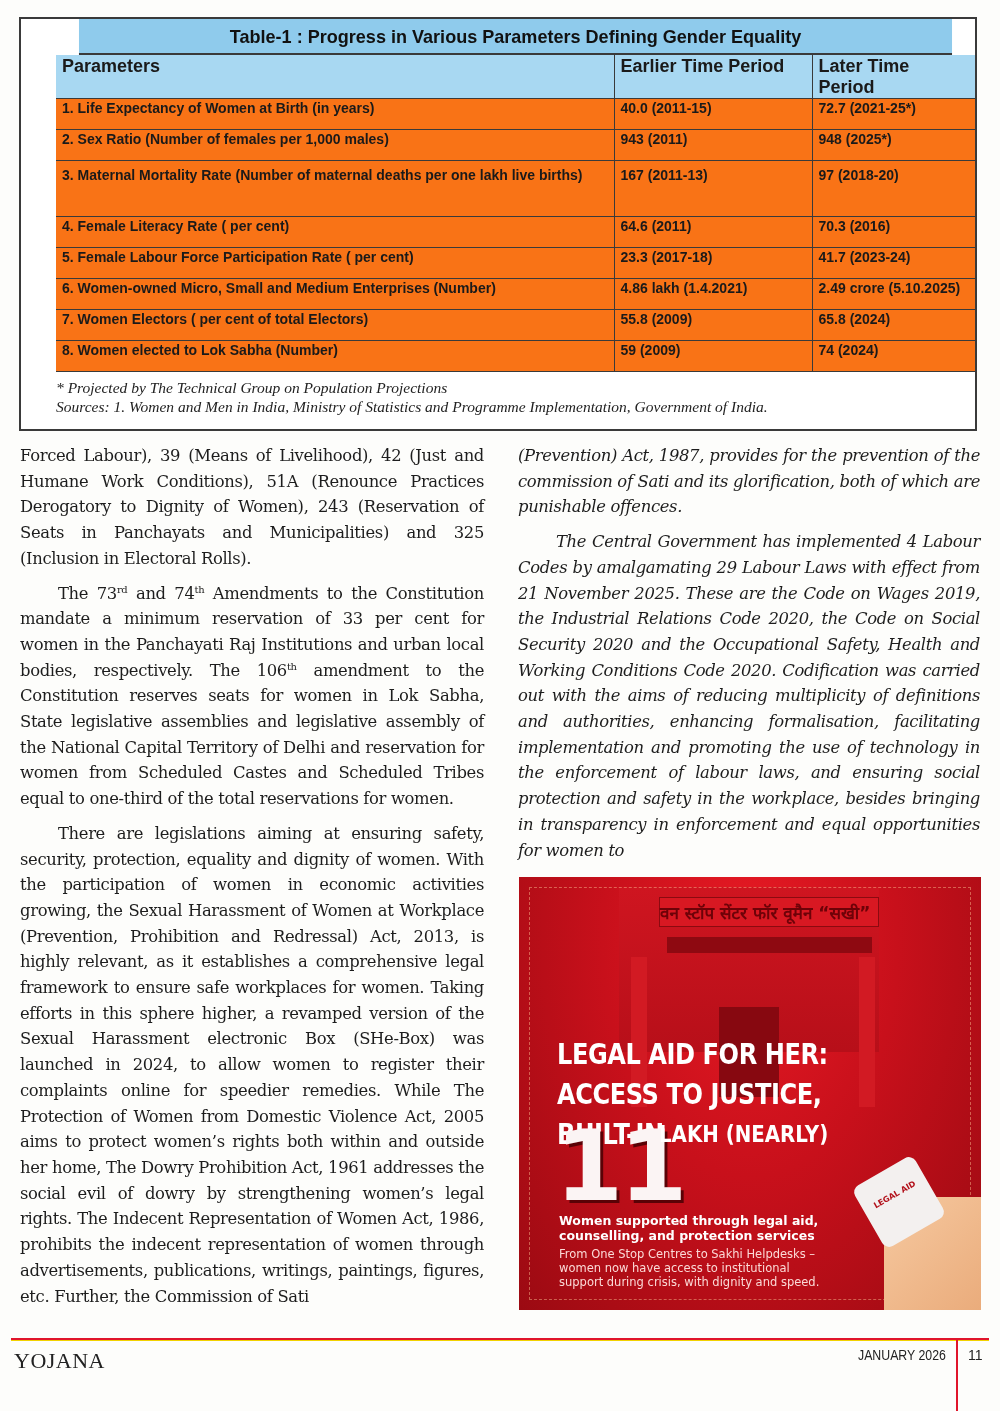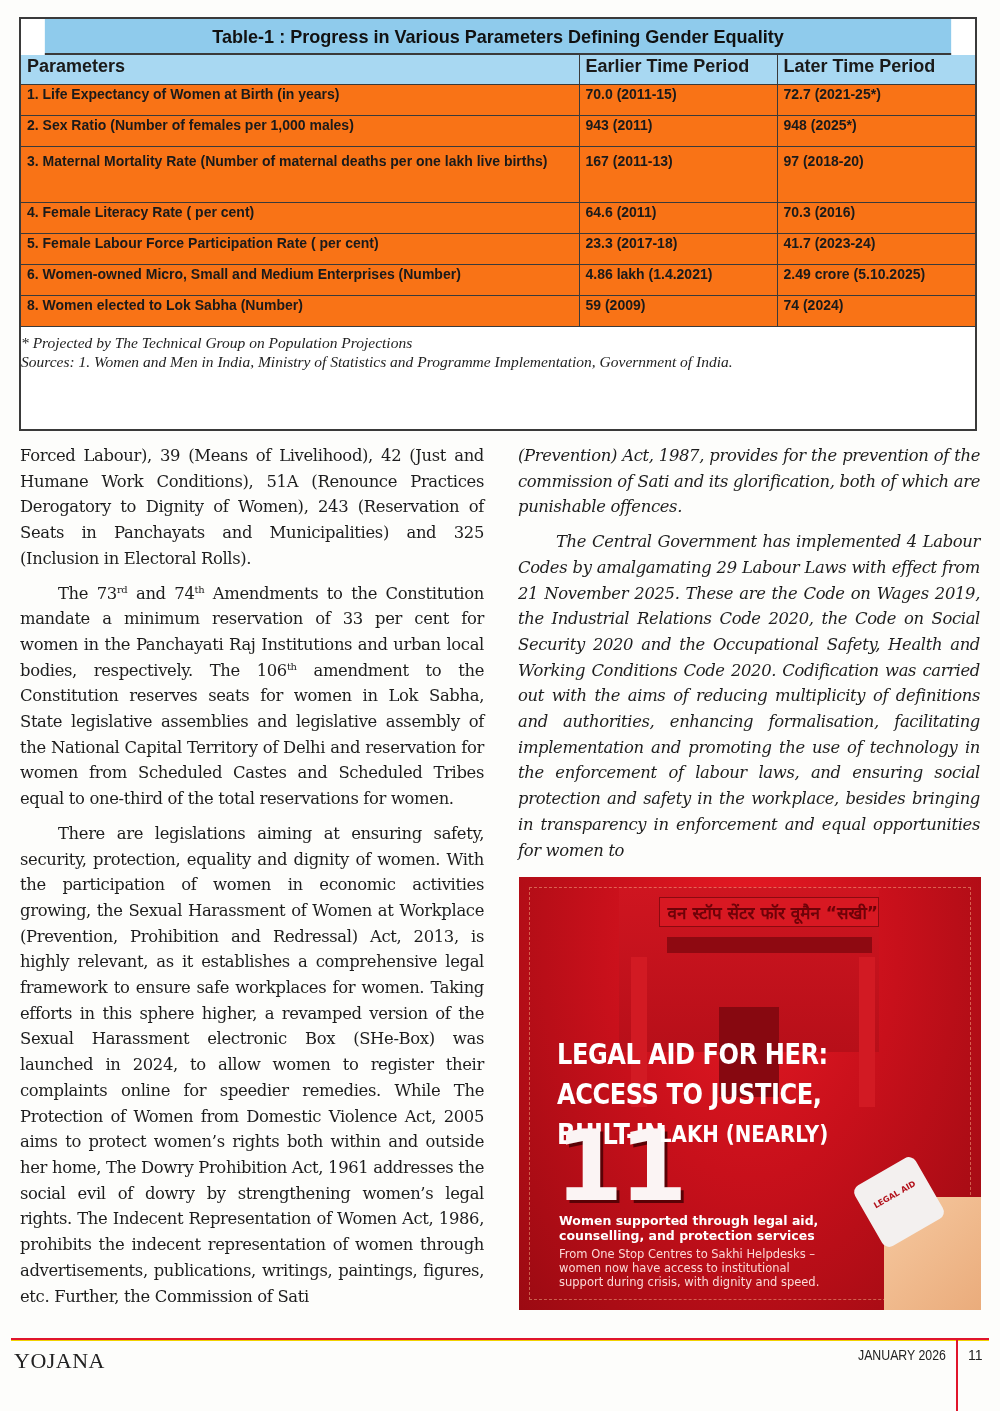--- a/index.html
+++ b/index.html
@@ -2,21 +2,21 @@
 <html><head>
   <meta charset="utf-8">
   <style>
     * { box-sizing: border-box; margin: 0; padding: 0; }
     html, body { width: 1000px; height: 1411px; background: #fdfdfb; overflow: hidden; }
     body { position: relative; font-family: "DejaVu Serif", "Liberation Serif", serif; color: #1d1d1d; }
 
     
     .tbl-wrap {
       position: absolute; left: 19px; top: 17px; width: 958px; height: 414px;
-      border: 2px solid #3a3a3a; background: #fff;
+      border: 2px solid #3a3a3a; background: #fff; padding-left: 35px;
     }
     .tbl-title {
       height: 36px; background: #8fcbec; border-bottom: 2px solid #3a3a3a;
       text-align: center; font-family: "Liberation Sans", sans-serif; font-weight: bold;
       font-size: 19px; line-height: 36px; color: #111;
       transform: scaleX(0.95);
     }
     table.data { width: 100%; border-collapse: collapse; background: #f97316; }
     table.data td, table.data th {
       border: 1.5px solid #3a3a3a; border-top: 0; padding: 1px 6px 0 6px;
@@ -56,21 +56,21 @@
     }
     .promo .frame { position: absolute; left: 10px; top: 10px; right: 10px; bottom: 10px; border: 1px dashed rgba(255,200,150,0.45); }
     .promo .building {
       position: absolute; left: 100px; top: 10px; width: 260px; height: 165px;
       background: linear-gradient(#cf1520, #b70f19);
     }
     .promo .sign {
       position: absolute; left: 140px; top: 20px; width: 220px; height: 30px;
       background: #d81822; border: 1px solid #8c0a10;
       color: #6e0208; font-family: "DejaVu Sans", sans-serif; font-size: 17px; font-weight: bold;
-      text-align: right; line-height: 30px;
+      text-align: left; line-height: 30px;
     }
     .promo .sign2 { position: absolute; left: 148px; top: 60px; width: 205px; height: 16px; background: #8e0911; }
     .promo .pillar { position: absolute; top: 80px; width: 16px; height: 150px; background: #d21a23; }
     .promo .door { position: absolute; left: 200px; top: 130px; width: 60px; height: 90px; background: #870810; }
     .promo .headline {
       position: absolute; left: 38px; top: 158px; width: 400px;
       font-family: "DejaVu Sans", sans-serif; font-weight: bold; color: #fff;
       font-size: 28px; line-height: 40px; letter-spacing: -0.5px;
       transform: scaleX(0.86); transform-origin: left top;
     }
@@ -129,21 +129,21 @@
   <div class="tbl-title">Table-1 : Progress in Various Parameters Defining Gender Equality</div>
   <table class="data">
     <tbody>
         <tr>
       <th class="col-param">Parameters</th>
       <th class="col-early">Earlier Time Period</th>
       <th>Later Time Period</th>
     </tr>
     <tr>
       <td>1. Life Expectancy of Women at Birth (in years)</td>
-      <td>70.0 (2011-15)</td>
+      <td>40.0 (2011-15)</td>
       <td>72.7 (2021-25*)</td>
     </tr>
     <tr>
       <td>2. Sex Ratio (Number of females per 1,000 males)</td>
       <td>943 (2011)</td>
       <td>948 (2025*)</td>
     </tr>
     <tr class="tall">
       <td>3. Maternal Mortality Rate (Number of maternal deaths per one lakh live births)</td>
       <td>167 (2011-13)</td>
@@ -156,20 +156,25 @@
     </tr>
     <tr>
       <td>5. Female Labour Force Participation Rate ( per cent)</td>
       <td>23.3 (2017-18)</td>
       <td>41.7 (2023-24)</td>
     </tr>
     <tr>
       <td>6. Women-owned Micro, Small and Medium Enterprises (Number)</td>
       <td>4.86 lakh (1.4.2021)</td>
       <td>2.49 crore (5.10.2025)</td>
+    </tr>
+    <tr>
+      <td>7. Women Electors ( per cent of total Electors)</td>
+      <td>55.8 (2009)</td>
+      <td>65.8 (2024)</td>
     </tr>
     <tr>
       <td>8. Women elected to Lok Sabha (Number)</td>
       <td>59 (2009)</td>
       <td>74 (2024)</td>
     </tr>
   </tbody>
     </table>
   <div class="tbl-foot">
     <div>* Projected by The Technical Group on Population Projections</div>

